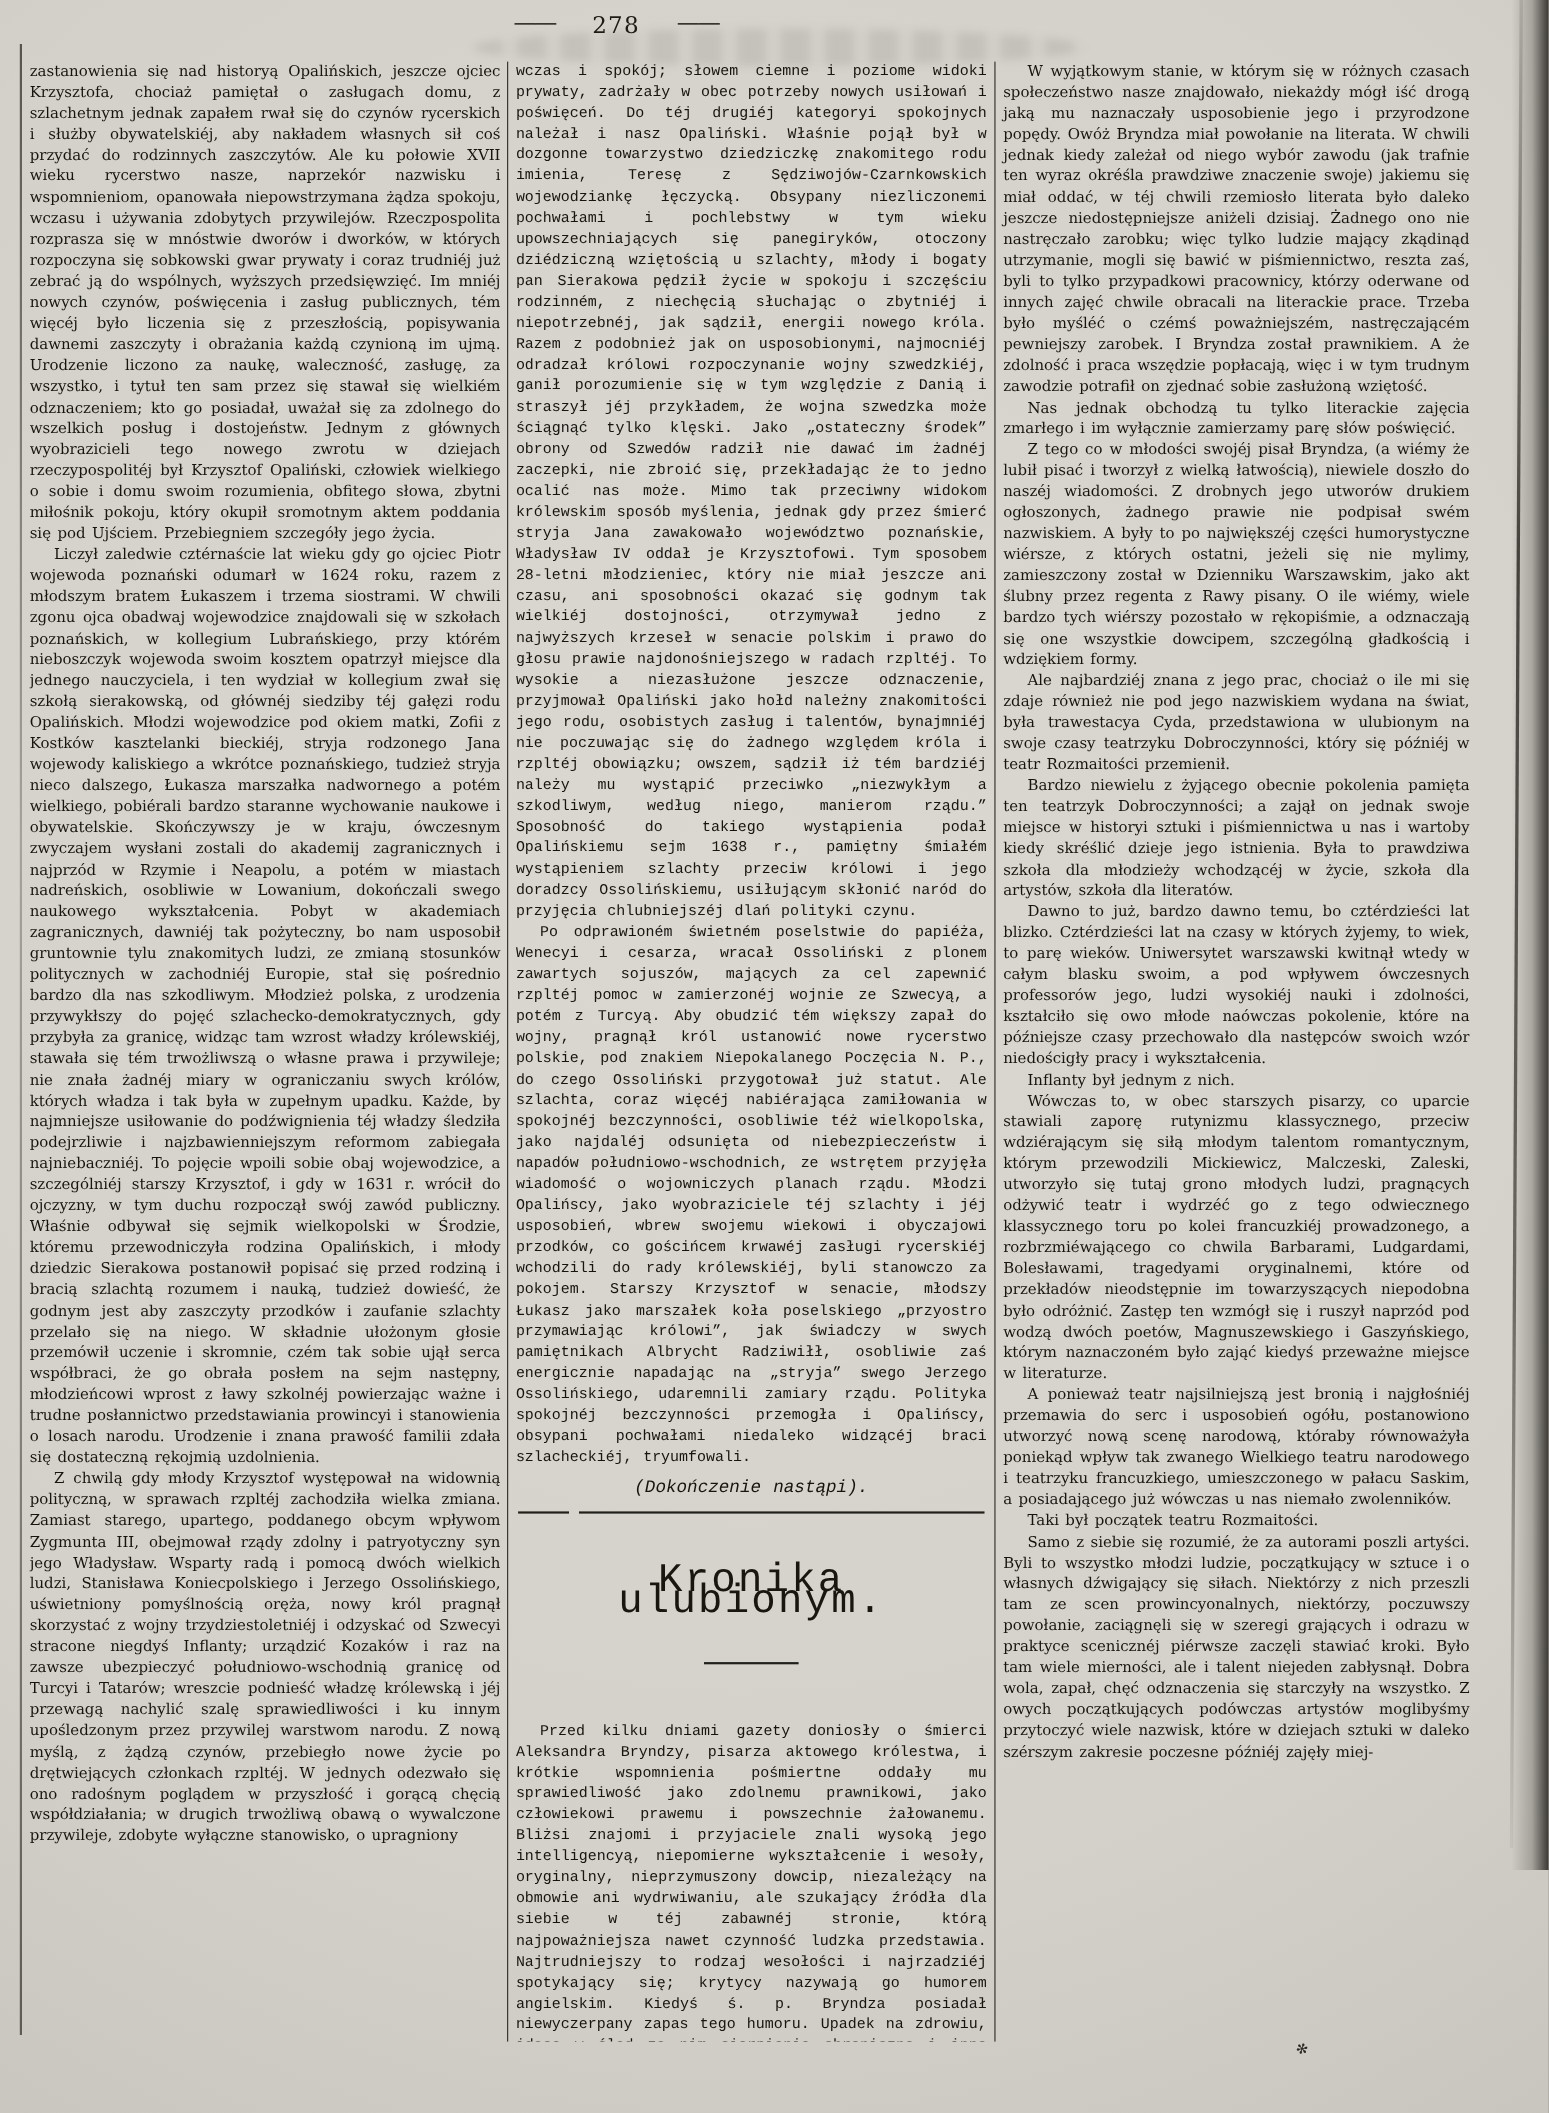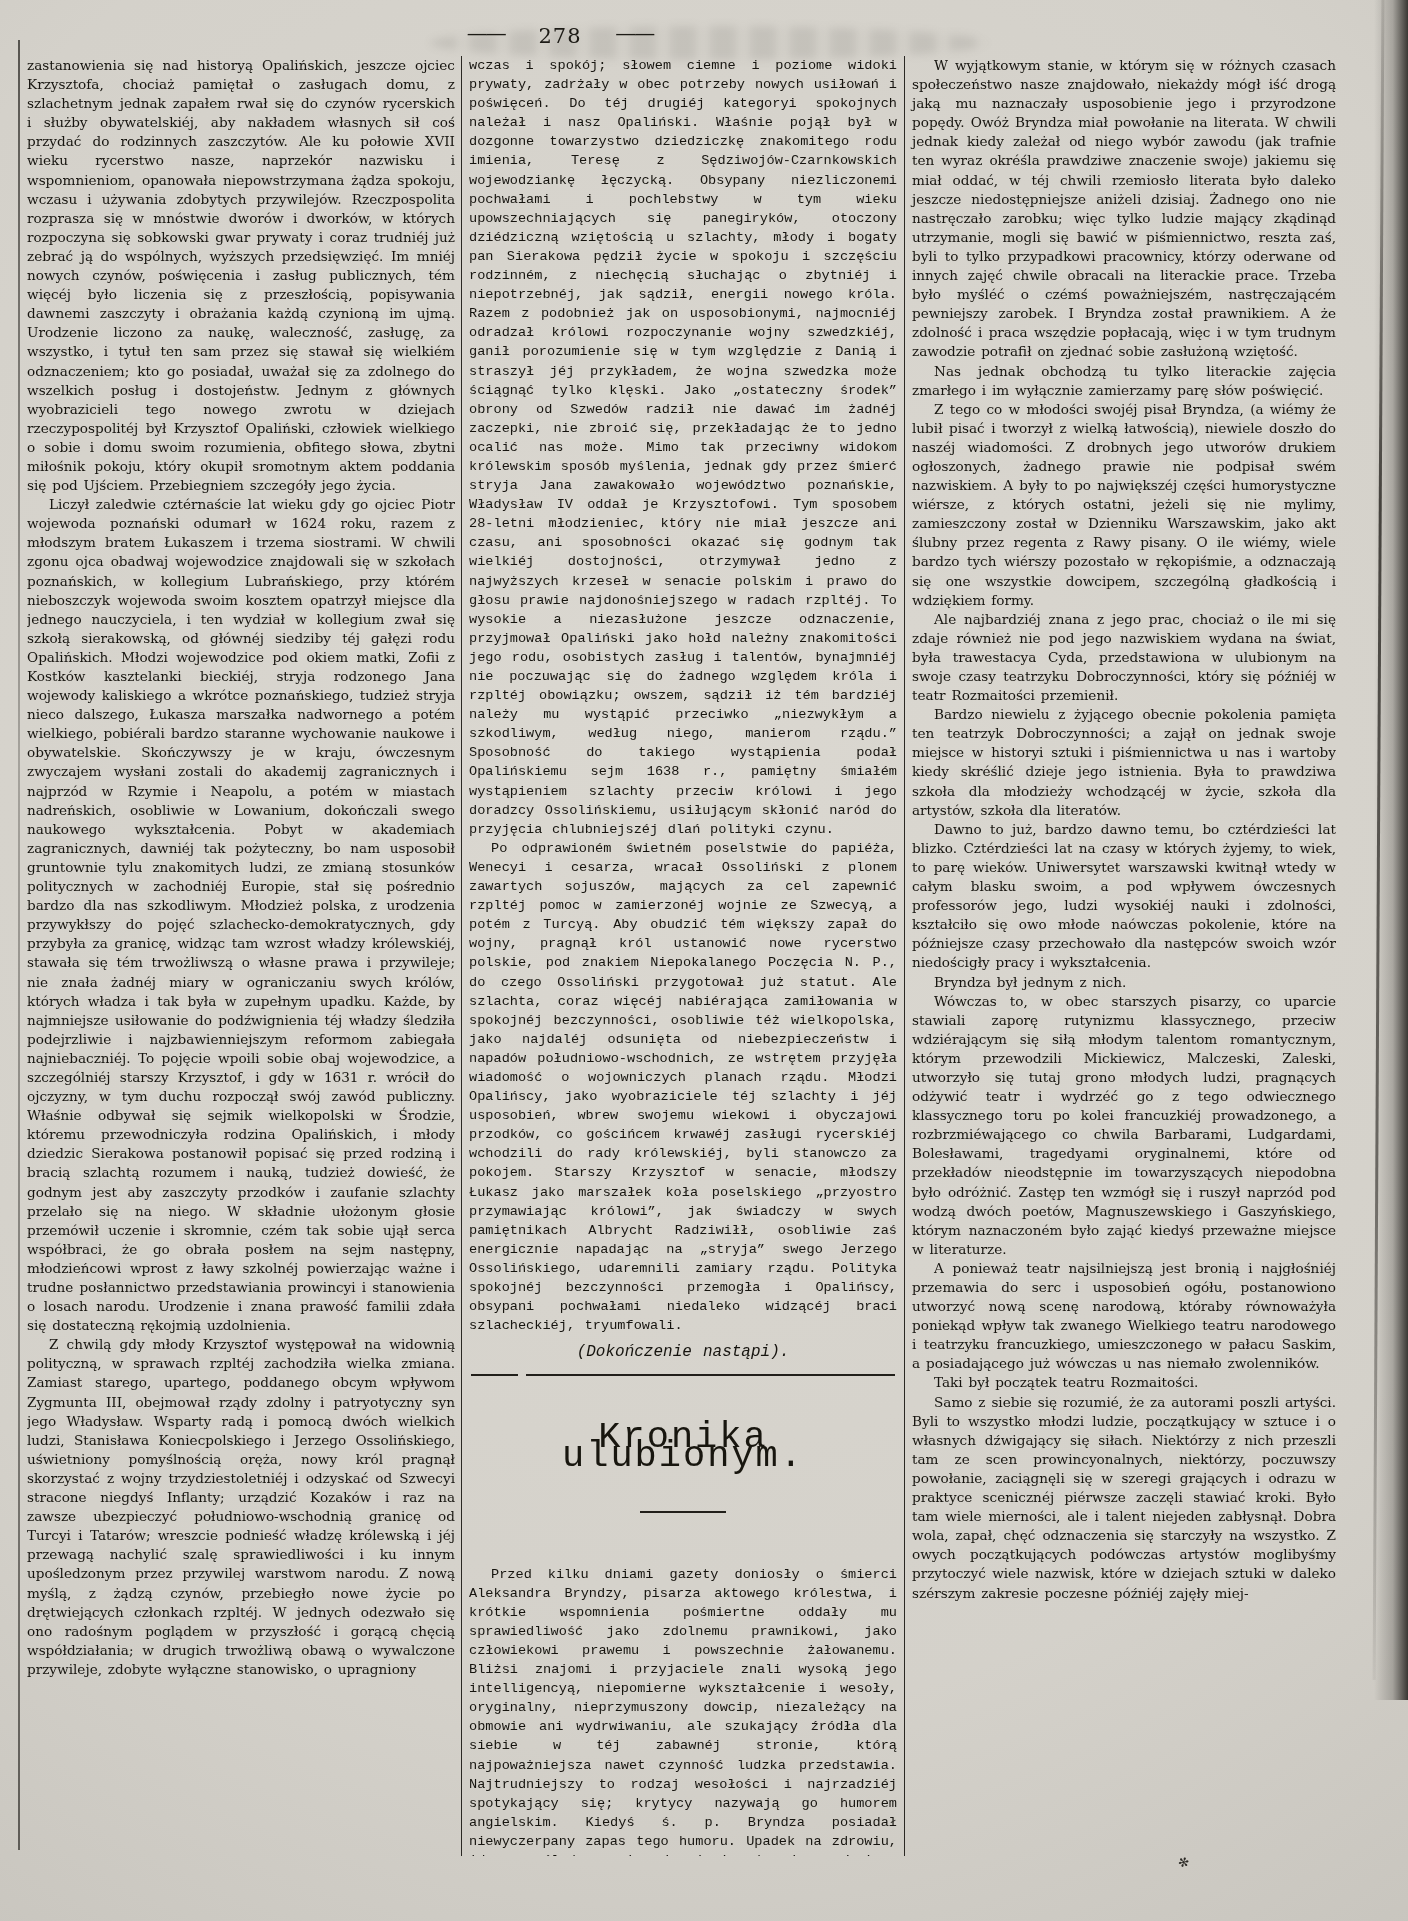--- a/index.html
+++ b/index.html
@@ -31,21 +31,21 @@
     position:absolute;top:26px;left:430px;width:560px;height:34px;
     background:repeating-linear-gradient(90deg, rgba(90,88,82,.28) 0 26px, rgba(90,88,82,.05) 26px 40px);
     filter:blur(4px);opacity:.5;border-radius:50%;
   }
   .ink-mark{
     position:absolute;top:1855px;left:1178px;font-size:13px;color:#2c2a26;
     transform:rotate(18deg);
   }
   
   .pagenum{
-    position:absolute;top:24px;left:400px;width:320px;
+    position:absolute;top:11px;left:400px;width:320px;
     text-align:center;font-size:21px;letter-spacing:1px;color:#1d1b16;
     white-space:nowrap;
   }
   .pagenum .dash{letter-spacing:-2px;position:relative;top:-3px;}
   .pagenum .num{margin:0 26px;}
   
   .cols{
     position:absolute;top:56px;left:27px;
     display:flex;
   }
@@ -114,21 +114,21 @@
       <p class="indent">Przed kilku dniami gazety doniosły o śmierci Aleksandra Bryndzy, pisarza aktowego królestwa, i krótkie wspomnienia pośmiertne oddały mu sprawiedliwość jako zdolnemu prawnikowi, jako człowiekowi prawemu i powszechnie żałowanemu. Bliżsi znajomi i przyjaciele znali wysoką jego intelligencyą, niepomierne wykształcenie i wesoły, oryginalny, nieprzymuszony dowcip, niezależący na obmowie ani wydrwiwaniu, ale szukający źródła dla siebie w téj zabawnéj stronie, którą najpoważniejsza nawet czynność ludzka przedstawia. Najtrudniejszy to rodzaj wesołości i najrzadziéj spotykający się; krytycy nazywają go humorem angielskim. Kiedyś ś. p. Bryndza posiadał niewyczerpany zapas tego humoru. Upadek na zdrowiu, idące w ślad za nim cierpienia chroniczne i inne jeszcze okoliczności wpłynęły na zmianę jego usposobienia i ową wrodzoną wesołość pokryły tęskną i smętną barwą, którą aż do śmierci zachował. Z tych jednak lepszych chwil jego życia, z téj jego młodości promieniejącéj, pozostały ślady, o których wiedzą zaledwie bliżsi przyjaciele i towarzysze mło-</p>
     </div>
 
     <div class="col col3">
       <p class="indent">W wyjątkowym stanie, w którym się w różnych czasach społeczeństwo nasze znajdowało, niekażdy mógł iść drogą jaką mu naznaczały usposobienie jego i przyrodzone popędy. Owóż Bryndza miał powołanie na literata. W chwili jednak kiedy zależał od niego wybór zawodu (jak trafnie ten wyraz okréśla prawdziwe znaczenie swoje) jakiemu się miał oddać, w téj chwili rzemiosło literata było daleko jeszcze niedostępniejsze aniżeli dzisiaj. Żadnego ono nie nastręczało zarobku; więc tylko ludzie mający zkądinąd utrzymanie, mogli się bawić w piśmiennictwo, reszta zaś, byli to tylko przypadkowi pracownicy, którzy oderwane od innych zajęć chwile obracali na literackie prace. Trzeba było myśléć o czémś poważniejszém, nastręczającém pewniejszy zarobek. I Bryndza został prawnikiem. A że zdolność i praca wszędzie popłacają, więc i w tym trudnym zawodzie potrafił on zjednać sobie zasłużoną wziętość.</p>
       <p class="indent">Nas jednak obchodzą tu tylko literackie zajęcia zmarłego i im wyłącznie zamierzamy parę słów poświęcić.</p>
       <p class="indent">Z tego co w młodości swojéj pisał Bryndza, (a wiémy że lubił pisać i tworzył z wielką łatwością), niewiele doszło do naszéj wiadomości. Z drobnych jego utworów drukiem ogłoszonych, żadnego prawie nie podpisał swém nazwiskiem. A były to po największéj części humorystyczne wiérsze, z których ostatni, jeżeli się nie mylimy, zamieszczony został w Dzienniku Warszawskim, jako akt ślubny przez regenta z Rawy pisany. O ile wiémy, wiele bardzo tych wiérszy pozostało w rękopiśmie, a odznaczają się one wszystkie dowcipem, szczególną gładkością i wdziękiem formy.</p>
       <p class="indent">Ale najbardziéj znana z jego prac, chociaż o ile mi się zdaje również nie pod jego nazwiskiem wydana na świat, była trawestacya Cyda, przedstawiona w ulubionym na swoje czasy teatrzyku Dobroczynności, który się późniéj w teatr Rozmaitości przemienił.</p>
       <p class="indent">Bardzo niewielu z żyjącego obecnie pokolenia pamięta ten teatrzyk Dobroczynności; a zajął on jednak swoje miejsce w historyi sztuki i piśmiennictwa u nas i wartoby kiedy skréślić dzieje jego istnienia. Była to prawdziwa szkoła dla młodzieży wchodzącéj w życie, szkoła dla artystów, szkoła dla literatów.</p>
       <p class="indent">Dawno to już, bardzo dawno temu, bo cztérdzieści lat blizko. Cztérdzieści lat na czasy w których żyjemy, to wiek, to parę wieków. Uniwersytet warszawski kwitnął wtedy w całym blasku swoim, a pod wpływem ówczesnych professorów jego, ludzi wysokiéj nauki i zdolności, kształciło się owo młode naówczas pokolenie, które na późniejsze czasy przechowało dla następców swoich wzór niedościgły pracy i wykształcenia.</p>
-      <p class="indent">Bryndza był jednym z nich.</p>
+      <p class="indent">Inflanty był jednym z nich.</p>
       <p class="indent">Wówczas to, w obec starszych pisarzy, co uparcie stawiali zaporę rutynizmu klassycznego, przeciw wdziérającym się siłą młodym talentom romantycznym, którym przewodzili Mickiewicz, Malczeski, Zaleski, utworzyło się tutaj grono młodych ludzi, pragnących odżywić teatr i wydrzéć go z tego odwiecznego klassycznego toru po kolei francuzkiéj prowadzonego, a rozbrzmiéwającego co chwila Barbarami, Ludgardami, Bolesławami, tragedyami oryginalnemi, które od przekładów nieodstępnie im towarzyszących niepodobna było odróżnić. Zastęp ten wzmógł się i ruszył naprzód pod wodzą dwóch poetów, Magnuszewskiego i Gaszyńskiego, którym naznaczoném było zająć kiedyś przeważne miejsce w literaturze.</p>
       <p class="indent">A ponieważ teatr najsilniejszą jest bronią i najgłośniéj przemawia do serc i usposobień ogółu, postanowiono utworzyć nową scenę narodową, któraby równoważyła poniekąd wpływ tak zwanego Wielkiego teatru narodowego i teatrzyku francuzkiego, umieszczonego w pałacu Saskim, a posiadającego już wówczas u nas niemało zwolenników.</p>
       <p class="indent">Taki był początek teatru Rozmaitości.</p>
       <p class="indent">Samo z siebie się rozumié, że za autorami poszli artyści. Byli to wszystko młodzi ludzie, początkujący w sztuce i o własnych dźwigający się siłach. Niektórzy z nich przeszli tam ze scen prowincyonalnych, niektórzy, poczuwszy powołanie, zaciągnęli się w szeregi grających i odrazu w praktyce scenicznéj piérwsze zaczęli stawiać kroki. Było tam wiele mierności, ale i talent niejeden zabłysnął. Dobra wola, zapał, chęć odznaczenia się starczyły na wszystko. Z owych początkujących podówczas artystów moglibyśmy przytoczyć wiele nazwisk, które w dziejach sztuki w daleko szérszym zakresie poczesne późniéj zajęły miej-</p>
     </div>
 
   </div>
 </div>
 
 </body></html>

